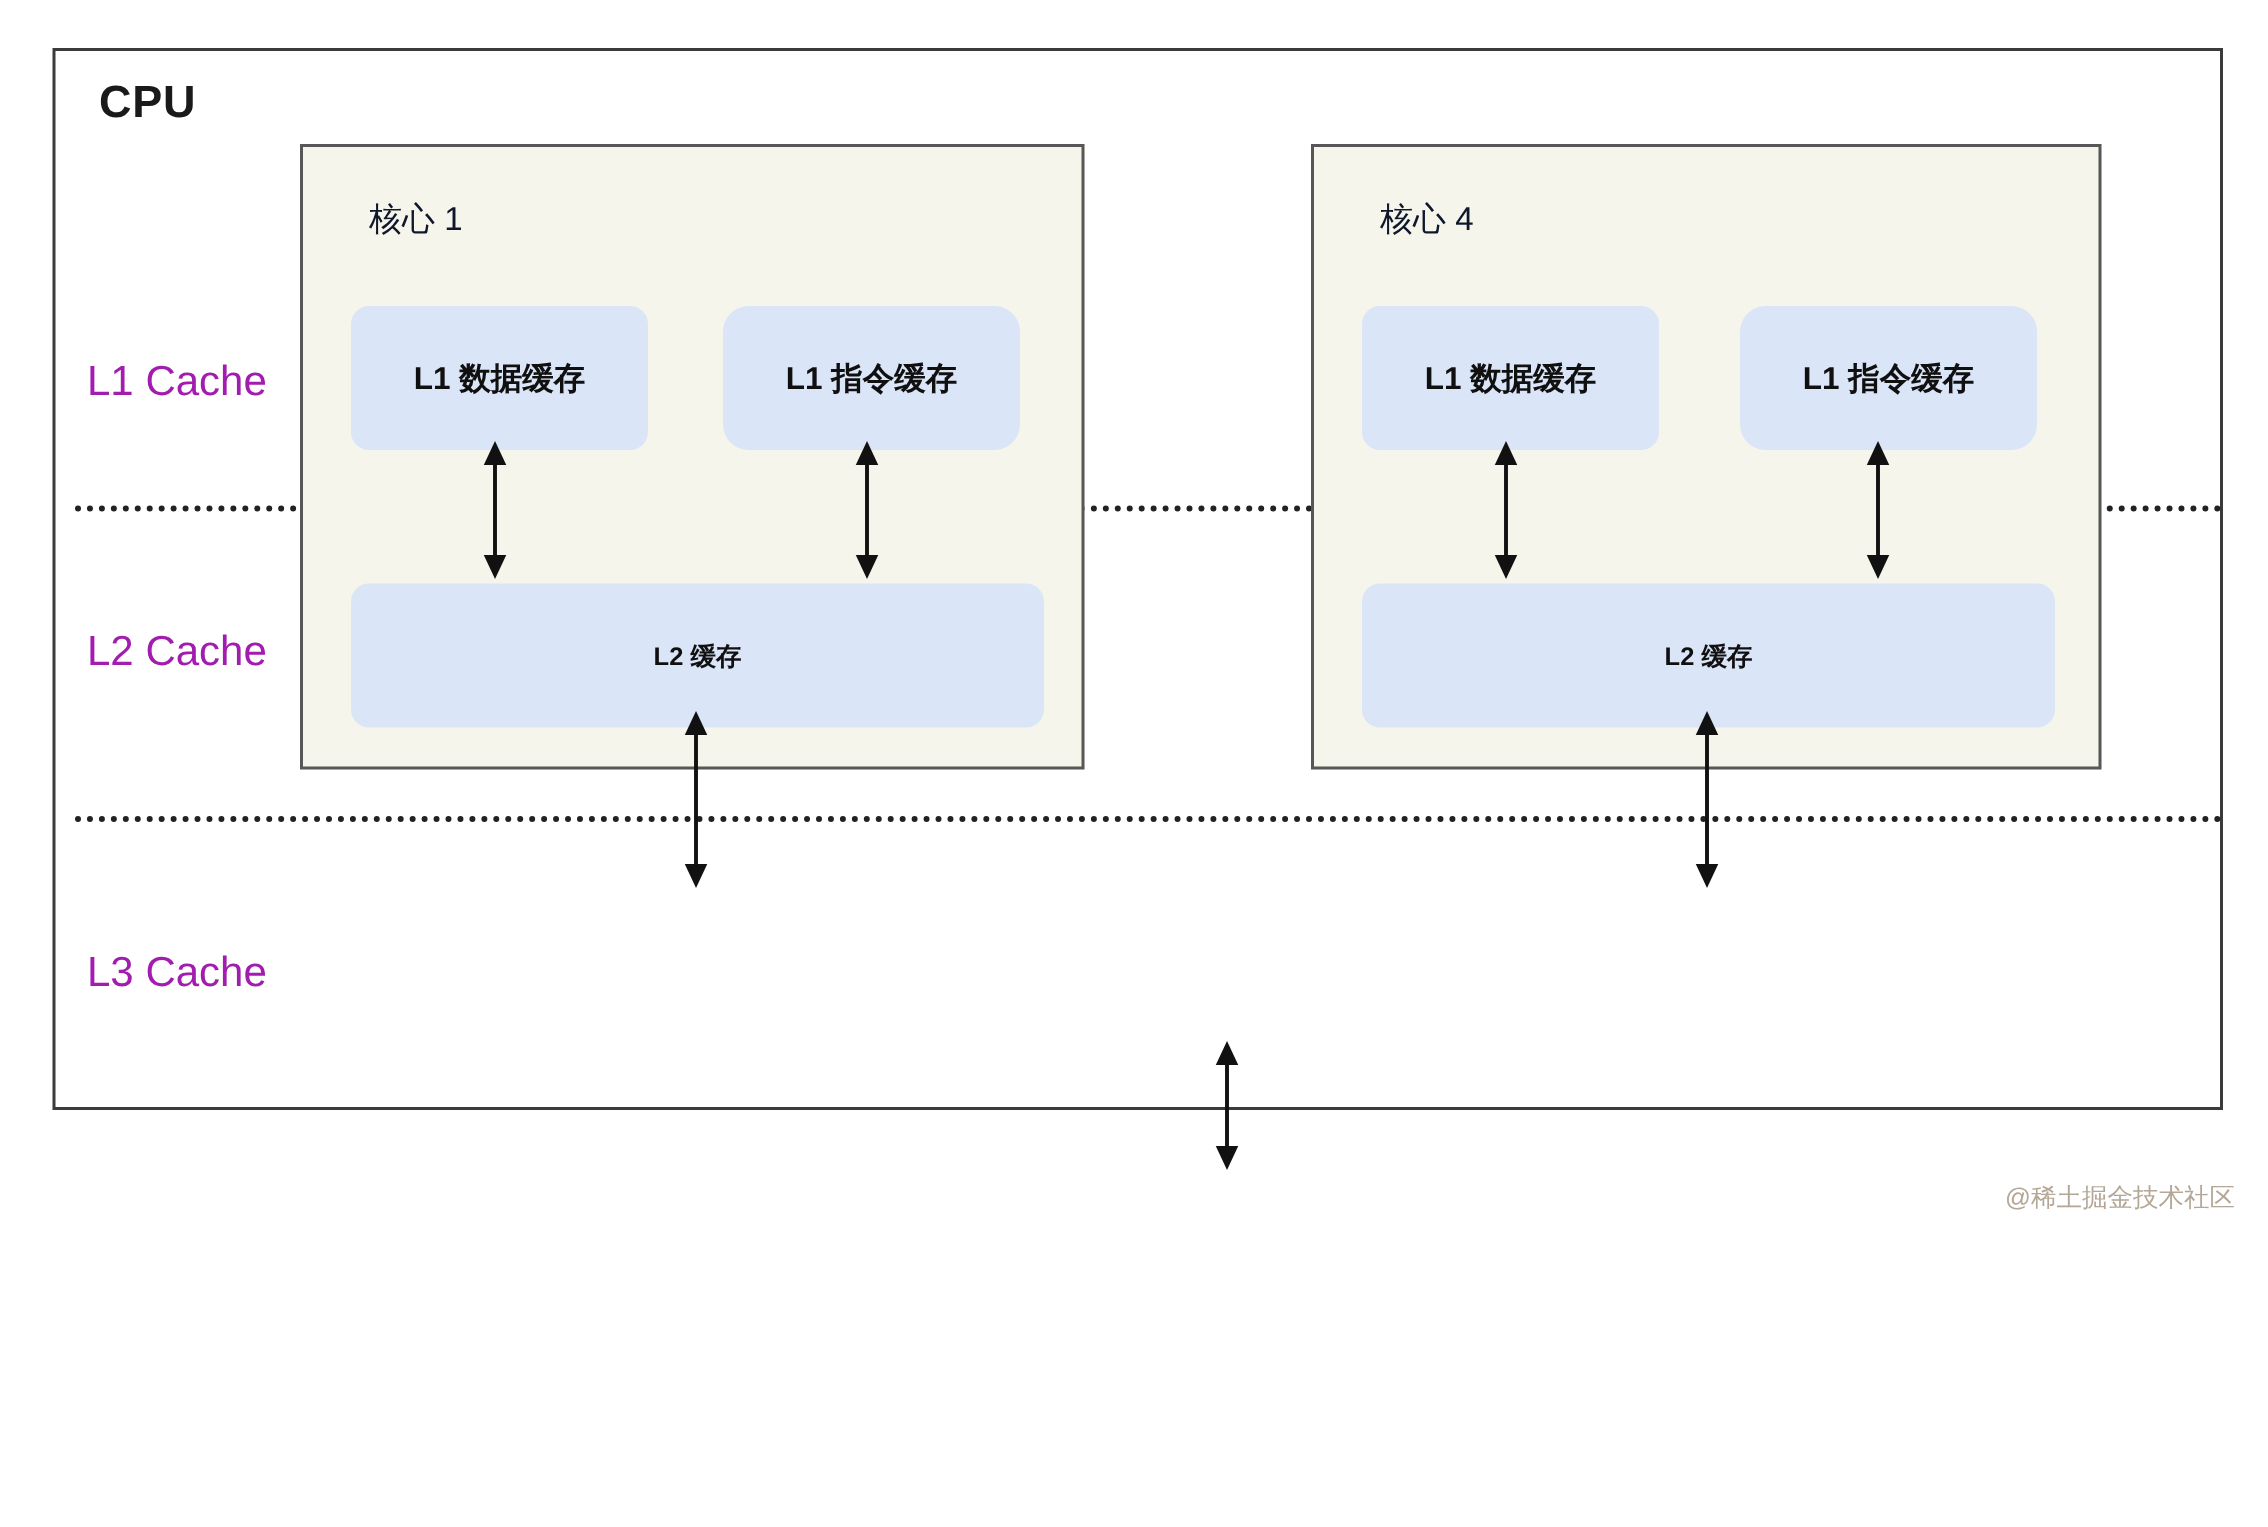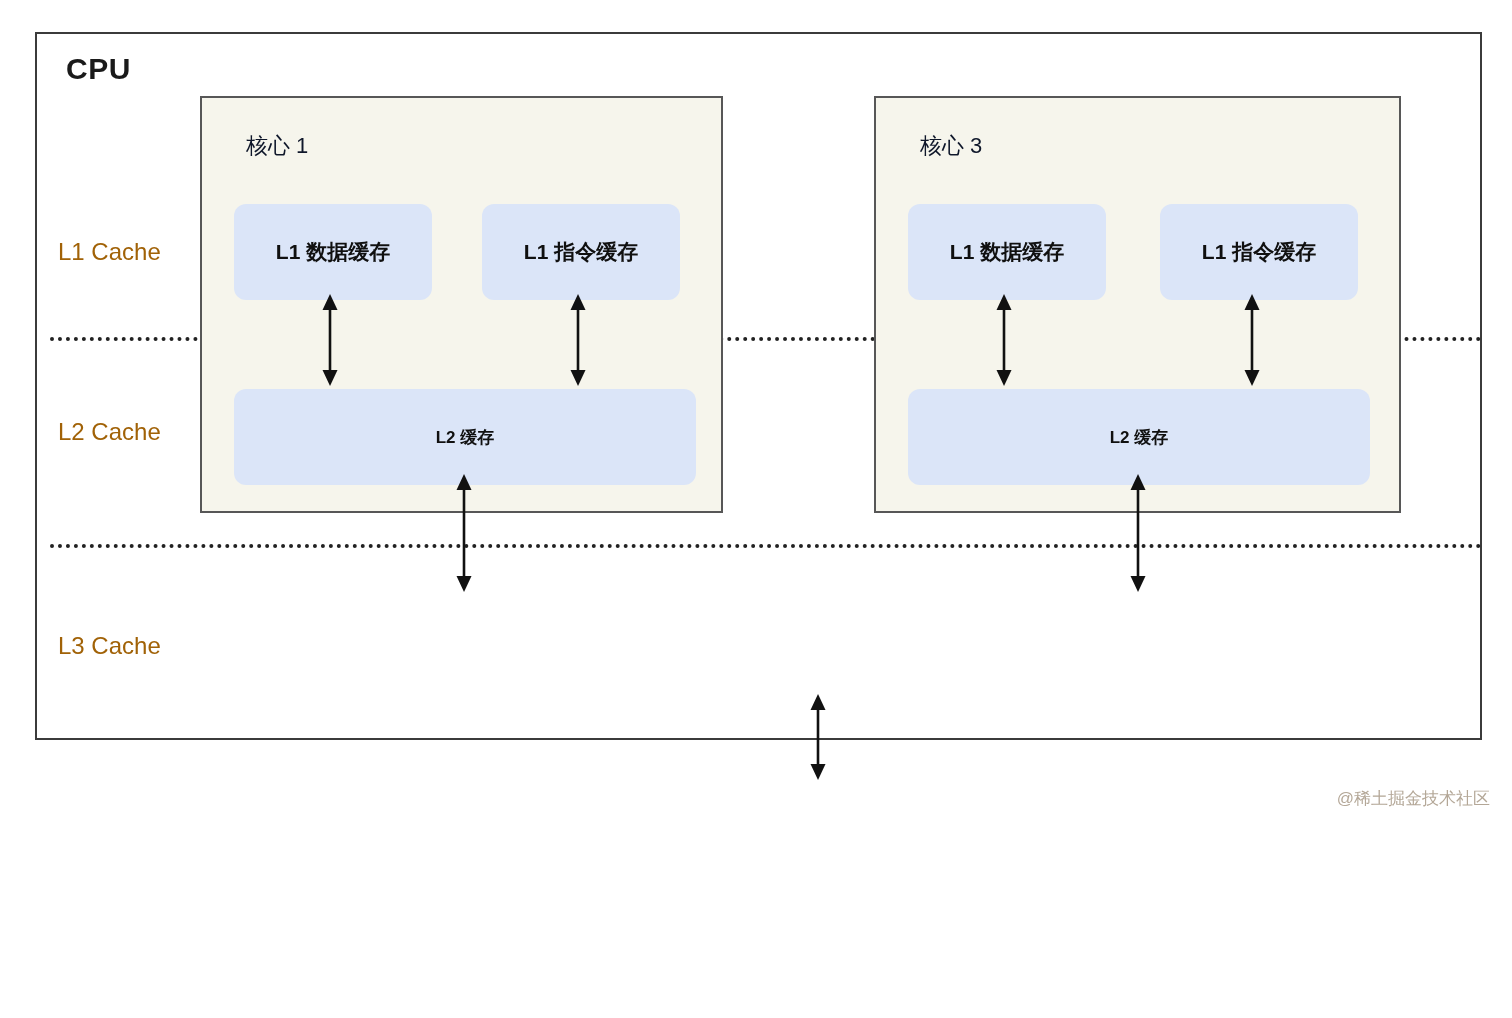--- a/index.html
+++ b/index.html
@@ -36,22 +36,22 @@
     top: 52px;
     font-size: 30px;
     font-weight: bold;
     color: #1a1a1a;
     letter-spacing: 0.5px;
   }
 
   
   .level-label {
     position: absolute;
-    font-size: 24px;
-    color: #a16207;
+    font-size: 28px;
+    color: #a21caf;
     white-space: nowrap;
   }
   .lbl-l1 { left: 58px; top: 238px; }
   .lbl-l2 { left: 58px; top: 418px; }
   .lbl-l3 { left: 58px; top: 632px; }
 
   
   .dotted-sep {
     position: absolute;
     left: 50px;
@@ -94,21 +94,21 @@
     font-weight: bold;
     box-sizing: border-box;
   }
   .l1 {
     top: 106px;
     width: 198px;
     height: 96px;
     font-size: 21px;
   }
   .l1-data { left: 32px; }
-  .l1-instr { left: 280px; }
+  .l1-instr { left: 280px; border-radius: 17px; }
   .core-2 .l1-instr { left: 284px; }
 
   .l2 {
     top: 291px;
     left: 32px;
     width: 462px;
     height: 96px;
     font-size: 17px;
   }
   .core-2 .l2 { width: 462px; left: 32px; }
@@ -182,21 +182,21 @@
   <div class="dotted-sep sep-2"></div>
 
   <div class="core-box core-1">
     <div class="core-title">核心 1</div>
     <div class="cache l1 l1-data">L1 数据缓存</div>
     <div class="cache l1 l1-instr">L1 指令缓存</div>
     <div class="cache l2">L2 缓存</div>
   </div>
 
   <div class="core-box core-2">
-    <div class="core-title">核心 3</div>
+    <div class="core-title">核心 4</div>
     <div class="cache l1 l1-data">L1 数据缓存</div>
     <div class="cache l1 l1-instr">L1 指令缓存</div>
     <div class="cache l2">L2 缓存</div>
   </div>
 
 
 
   <div class="arrow" style="left:318px; top:294px;">
     <svg width="24" height="92" viewBox="0 0 24 92">
       <line x1="12" y1="12" x2="12" y2="80" stroke="#111111" stroke-width="2.6"></line>

